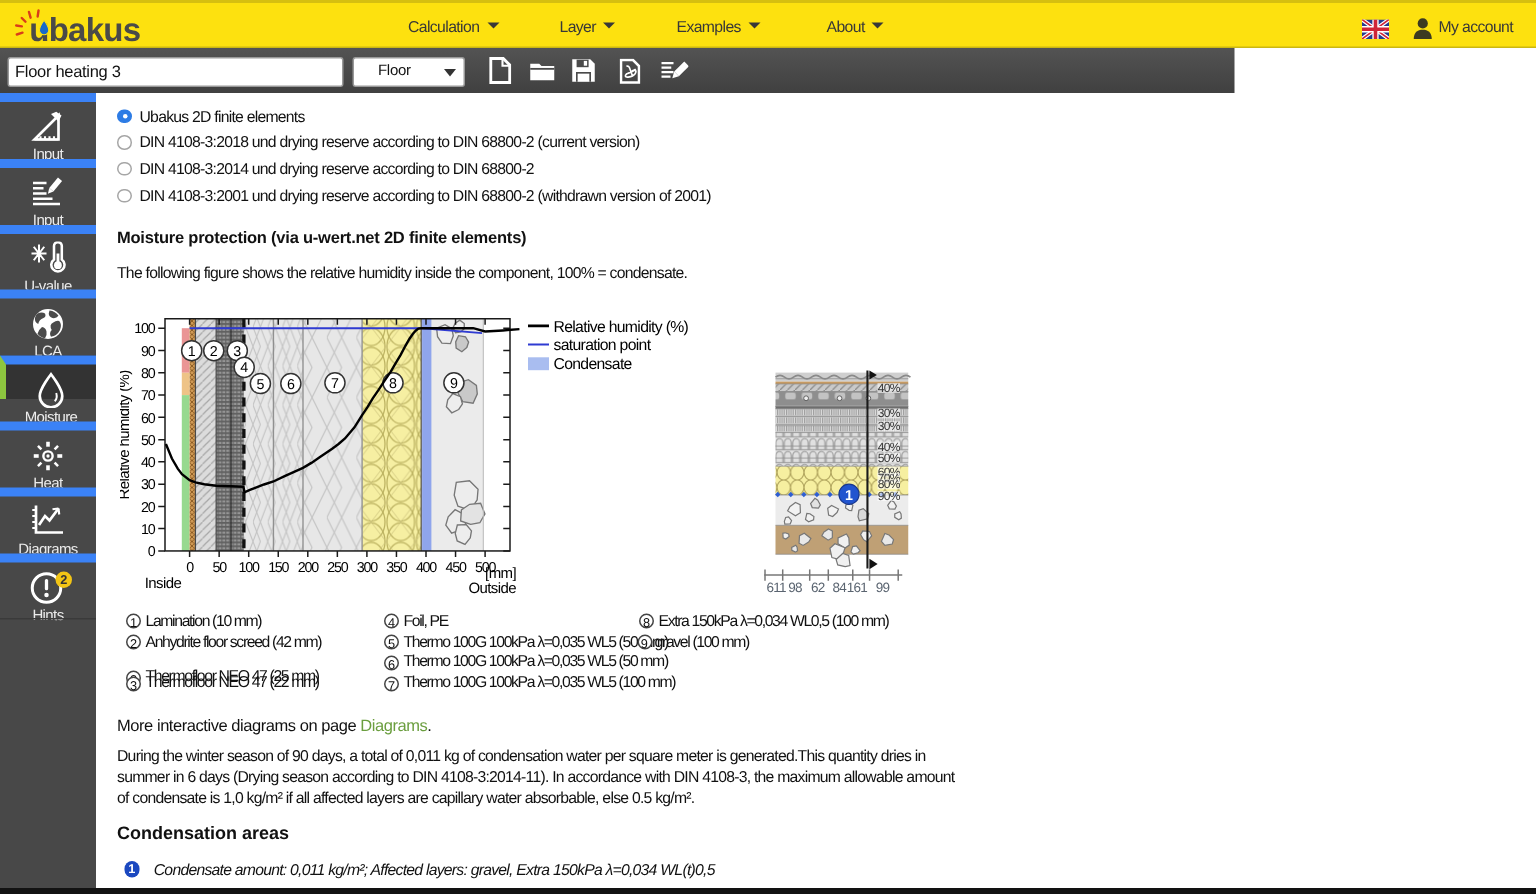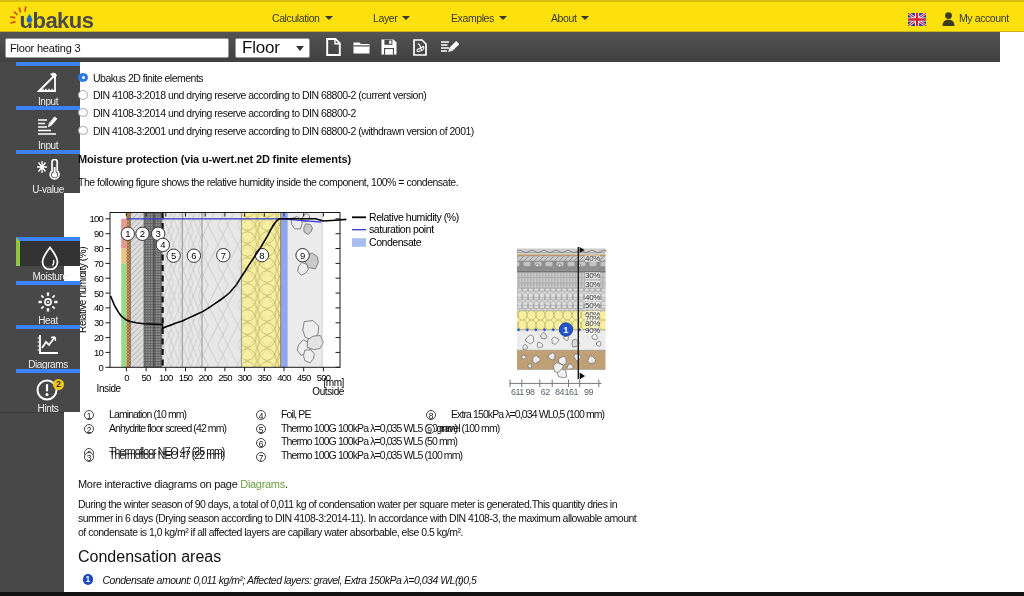--- a/index.html
+++ b/index.html
@@ -3,41 +3,41 @@
 <style>
 *{margin:0;padding:0;box-sizing:border-box}
 html,body{width:1024px;height:596px;overflow:hidden;background:#fff;font-family:"Liberation Sans",sans-serif}
 #page{position:relative;width:1024px;height:596px}
 .abs{position:absolute}
 
 #topbar{position:absolute;left:0;top:0;width:1024px;height:32px;background:#fde10f;border-top:2px solid #d6bf10;border-bottom:1px solid #cbb711}
 .menu{position:absolute;top:0;height:32px;line-height:32px;font-size:10.5px;font-weight:normal;letter-spacing:-0.4px;color:#383838;white-space:nowrap}
 .caret{display:inline-block;width:0;height:0;border-left:4px solid transparent;border-right:4px solid transparent;border-top:4.5px solid #383838;margin-left:5px;vertical-align:2px}
 
-#toolbar{position:absolute;left:0;top:32px;width:1000px;height:30px;background:linear-gradient(#535353,#404040)}
+#toolbar{position:absolute;left:0;top:32px;width:823px;height:30px;background:linear-gradient(#535353,#404040)}
 #tname{position:absolute;left:5px;top:5.5px;width:224px;height:20px;background:#fff;border:1px solid #999;border-radius:2px;font-size:11px;letter-spacing:-0.2px;color:#111;line-height:18px;padding-left:4px}
-#tsel{position:absolute;left:235px;top:5.5px;width:75px;height:20px;background:#fff;border:1px solid #999;border-radius:2px;font-size:17px;letter-spacing:-0.2px;color:#111;line-height:18px;padding-left:6px}
+#tsel{position:absolute;left:235px;top:5.5px;width:75px;height:20px;background:#fff;border:1px solid #999;border-radius:2px;font-size:10px;letter-spacing:-0.2px;color:#111;line-height:18px;padding-left:16px}
 #tsel .dn{position:absolute;right:5px;top:7px;width:0;height:0;border-left:4px solid transparent;border-right:4px solid transparent;border-top:5px solid #333}
 .ticon{position:absolute;top:0;height:30px;display:flex;align-items:center;justify-content:center}
 
 #sidebar{position:absolute;left:0;top:62px;width:64px;height:534px;background:#484848}
-.item{position:absolute;left:16px;width:64px;border-top:4px solid #3b82f6;background:#484848;text-align:center}
+.item{position:absolute;left:0;width:64px;border-top:6px solid #3b82f6;background:#484848;text-align:center}
 .item.sel{background:#333;border-left:4px solid #8dc63f}
 .sicon{position:relative;margin-top:4px;height:25px;display:flex;align-items:center;justify-content:center}
 .slab{font-size:10px;letter-spacing:-0.4px;color:#ececec;margin-top:1px}
 .badge{position:absolute;right:16px;top:2px;width:11px;height:11px;border-radius:50%;background:#f3c515;color:#333;font-size:8.5px;font-weight:bold;line-height:11px;text-align:center}
 
 .radio{position:absolute;width:9.6px;height:9.6px;border-radius:50%;background:#fff;border:1px solid #a6a6a6}
 .radio.on{background:#2d7ce5;border:1px solid #2d7ce5}
 .radio.on:after{content:"";position:absolute;left:2.8px;top:2.8px;width:3.2px;height:3.2px;border-radius:50%;background:#fff}
 .rlab{position:absolute;font-size:10.5px;letter-spacing:-0.5px;color:#111;white-space:nowrap}
 .txt{position:absolute;font-size:10.5px;letter-spacing:-0.5px;color:#111;white-space:nowrap}
 .lrow{position:absolute;height:12px;white-space:nowrap}
 .ln{display:inline-block;width:10px;height:10px;border-radius:50%;border:1px solid #444;font-size:8.5px;letter-spacing:0;line-height:10.5px;text-align:center;color:#111;background:#fff;vertical-align:-1.5px}
-.lt{font-size:10.5px;letter-spacing:-0.9px;color:#111;margin-left:15px}
+.lt{font-size:10.5px;letter-spacing:-0.9px;color:#111;margin-left:3px}
 #botbar{position:absolute;left:0;top:591.5px;width:1024px;height:4.5px;background:#121212}
 a.green{color:#6b9e3f;text-decoration:none}
 </style></head>
 <body>
 <div id="page">
 
 <div id="topbar">
   <svg width="110" height="30" viewBox="0 0 110 30" style="position:absolute;left:4px;top:1px">
     <g stroke="#d93d1a" stroke-width="1.6" stroke-linecap="round">
       <path d="M10.5 9 L13 11.5"></path>
@@ -140,20 +140,29 @@
           <svg width="24" height="22" viewBox="0 0 24 22">
             <g stroke="#fff" stroke-width="1.3">
               <path d="M6 2 V14 M1 8 H11 M2.5 3.5 L9.5 12.5 M9.5 3.5 L2.5 12.5"></path>
             </g>
             <path d="M16 3 a2.6 2.6 0 0 1 5.2 0 V12 a4.4 4.4 0 1 1 -5.2 0 Z" fill="none" stroke="#fff" stroke-width="1.7"></path>
             <circle cx="18.6" cy="15.8" r="2.6" fill="#fff"></circle>
             <rect x="17.7" y="8" width="1.9" height="7" fill="#fff"></rect>
           </svg>
         </div>
         <div class="slab">U-value</div>
+      </div>
+      <div class="item" style="top:131.4px;height:43.8px">
+        <div class="sicon">
+          <svg width="24" height="24" viewBox="0 0 24 24">
+            <circle cx="12" cy="12" r="10" fill="#fff"></circle>
+            <path d="M5 5 q3 -1.5 5 0 q1 2 -1 3 q-3 1 -3.5 4 q-2.5 -1 -2.2 -4 q0.3 -2 1.7 -3 Z M13 3 q4 0.5 6 3.5 q-1.5 2 -4 1.5 q-2.5 -0.8 -2.5 -3 Z M19.5 10 q2 2.5 0.5 6 q-2 4 -6 4.5 q-1.5 -2.5 0.5 -4.5 q-2 -3.5 1 -5 q2 -1.5 4 -1 Z M8 14 q2.5 0.5 3 3 q0.5 2.5 -1 4.5 q-3 -0.5 -5 -3 q1 -3 3 -4.5 Z" fill="#4a4a4a"></path>
+          </svg>
+        </div>
+        <div class="slab">LCA</div>
       </div>
       <div class="item sel" style="top:175.2px;height:29px">
         <div class="sicon">
           <svg width="22" height="24" viewBox="0 0 22 24">
             <path d="M11 1.5 C11 1.5 3.5 11 3.5 16 a7.5 7.5 0 0 0 15 0 C18.5 11 11 1.5 11 1.5 Z" fill="none" stroke="#fff" stroke-width="1.8"></path>
             <path d="M14.5 14 q1 3.5 -1 5.5" fill="none" stroke="#fff" stroke-width="1.3"></path>
           </svg>
         </div>
         <div class="slab">Moisture</div>
       </div>
@@ -459,19 +468,19 @@
     <div class="lrow" style="left:256px;top:417.6px"><span class="ln">5</span><span class="lt">Thermo 100G 100kPa λ=0,035 WL5 (50 mm)</span></div>
     <div class="lrow" style="left:256px;top:431.4px"><span class="ln">6</span><span class="lt">Thermo 100G 100kPa λ=0,035 WL5 (50 mm)</span></div>
     <div class="lrow" style="left:256px;top:445.2px"><span class="ln">7</span><span class="lt">Thermo 100G 100kPa λ=0,035 WL5 (100 mm)</span></div>
     <div class="lrow" style="left:426px;top:403.8px"><span class="ln">8</span><span class="lt">Extra 150kPa λ=0,034 WL0,5 (100 mm)</span></div>
     <div class="lrow" style="left:424.5px;top:417.6px"><span class="ln">9</span><span class="lt" style="margin-left:1.9px">gravel (100 mm)</span></div>
 
 <div class="txt" style="left:78px;top:478px;font-size:11px;letter-spacing:-0.3px">More interactive diagrams on page <a class="green">Diagrams</a>.</div>
 
 <div class="txt" style="left:78px;top:498.3px;line-height:13.9px">During the winter season of 90 days, a total of 0,011 kg of condensation water per square meter is generated.This quantity dries in<br>summer in 6 days (Drying season according to DIN 4108-3:2014-11). In accordance with DIN 4108-3, the maximum allowable amount<br>of condensate is 1,0 kg/m² if all affected layers are capillary water absorbable, else 0.5 kg/m².</div>
 
-<div class="txt" style="left:78px;top:547.5px;font-weight:normal;font-size:16px;letter-spacing:0">Condensation areas</div>
+<div class="txt" style="left:78px;top:547.5px;font-weight:bold;font-size:12px;letter-spacing:0">Condensation areas</div>
 
 <div class="abs" style="left:82.5px;top:574.3px;width:10.6px;height:10.6px;border-radius:50%;background:#1b48c0"></div>
 <div class="abs" style="left:82.5px;top:574.3px;width:10.6px;text-align:center;font-size:8.5px;font-weight:bold;color:#fff;line-height:11px">1</div>
 <div class="txt" style="left:102.5px;top:573.8px;font-style:italic;">Condensate amount: 0,011 kg/m²; Affected layers: gravel, Extra 150kPa λ=0,034 WL(t)0,5</div>
 
 <div id="botbar"></div>
 </div>
 </body></html>

